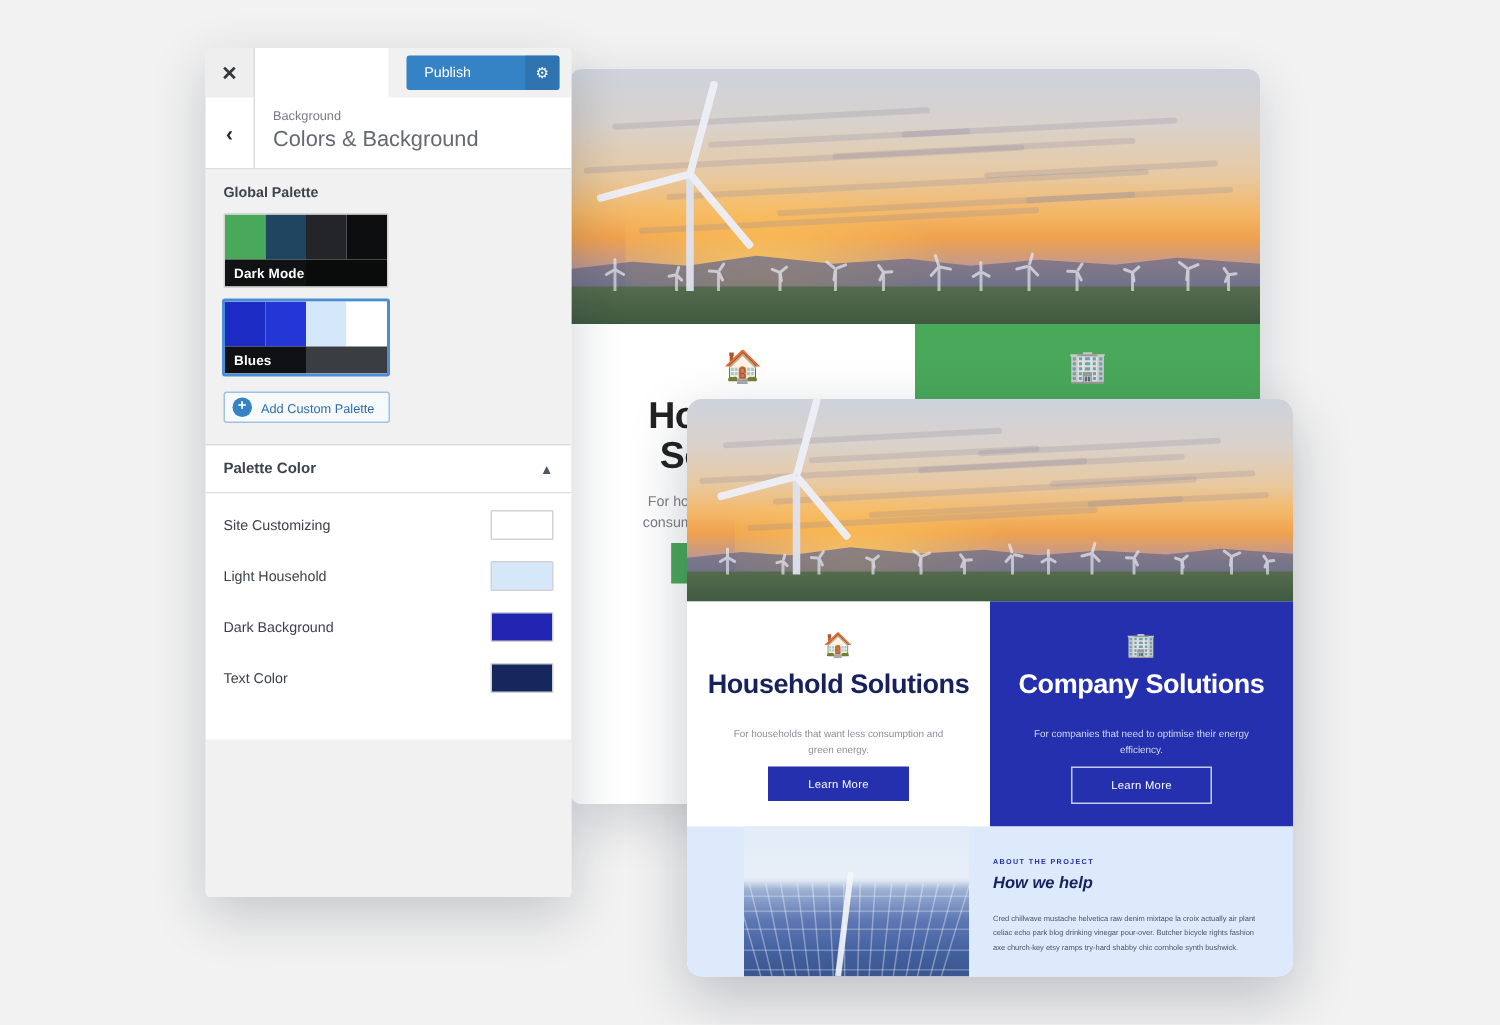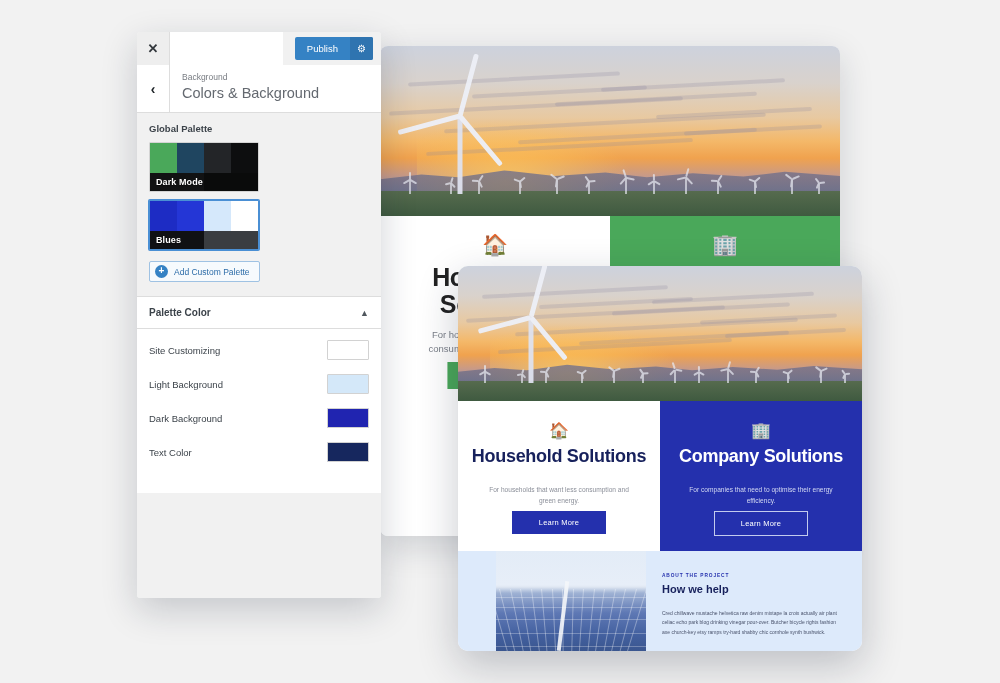--- a/index.html
+++ b/index.html
@@ -149,42 +149,42 @@
   }
   .lower .strip .pole {
     position: absolute; top: 30%; bottom: 0; left: 43%;
     width: 4px; background: rgba(244,246,250,.9); transform: rotate(7deg);
   }
   .lower .txt { position: absolute; left: 204px; top: 22px; right: 22px; }
   .lower .eyebrow {
     font-size: 4.8px; font-weight: bold; letter-spacing: .9px;
     color: #2430ad; text-transform: uppercase; margin-bottom: 5px;
   }
-  .lower .head { font-size: 11px; font-weight: bold; color: #17215c; margin-bottom: 14px; }
+  .lower .head { font-size: 11px; font-weight: bold; color: #17215c; margin-bottom: 14px; font-style: italic; }
   .lower .body { font-size: 5px; line-height: 1.85; color: #49526b; }
 
   
   .panel {
     position: absolute; left: 137px; top: 32px;
     width: 244px; height: 566px;
     background: #f1f1f1;
     border-radius: 3px;
     box-shadow: 0 12px 36px rgba(20,30,50,.2);
     overflow: hidden; display: flex; flex-direction: column;
   }
   .panel-topbar { display: flex; height: 33px; background: #f1f1f1; flex: 0 0 auto; }
   .close-btn {
     width: 33px; height: 33px; display: flex; align-items: center; justify-content: center;
     background: #eeeeee; border-right: 1px solid #dddddd;
     color: #32373c; font-size: 13px; font-weight: bold; cursor: pointer;
   }
   .topbar-mid { flex: 1; background: #ffffff; }
   .publish-wrap {
     display: flex; align-items: center; margin: 5px 8px 5px 12px;
-    border-radius: 2px; overflow: hidden; background: #3582c4;
+    border-radius: 2px; overflow: hidden; background: #3582c4; gap: 24px;
   }
   .publish-btn {
     color: #fff; font-size: 9.5px; padding: 0 12px; height: 23px;
     display: flex; align-items: center; cursor: pointer;
   }
   .publish-gear {
     width: 23px; height: 23px; display: flex; align-items: center; justify-content: center;
     background: #2f74b0; color: #fff; font-size: 10px; cursor: pointer;
   }
   .panel-header {
@@ -580,21 +580,21 @@
         <span class="t">Palette Color</span>
         <span class="chev">▲</span>
       </div>
 
       <div class="color-list" id="color-list">
           <div class="color-row">
             <span class="nm">Site Customizing</span>
             <span class="sw" style="background: rgb(255, 255, 255);"></span>
           </div>
           <div class="color-row">
-            <span class="nm">Light Background</span>
+            <span class="nm">Light Household</span>
             <span class="sw" style="background: rgb(212, 232, 249);"></span>
           </div>
           <div class="color-row">
             <span class="nm">Dark Background</span>
             <span class="sw" style="background: rgb(32, 36, 176);"></span>
           </div>
           <div class="color-row">
             <span class="nm">Text Color</span>
             <span class="sw" style="background: rgb(22, 39, 94);"></span>
           </div>

